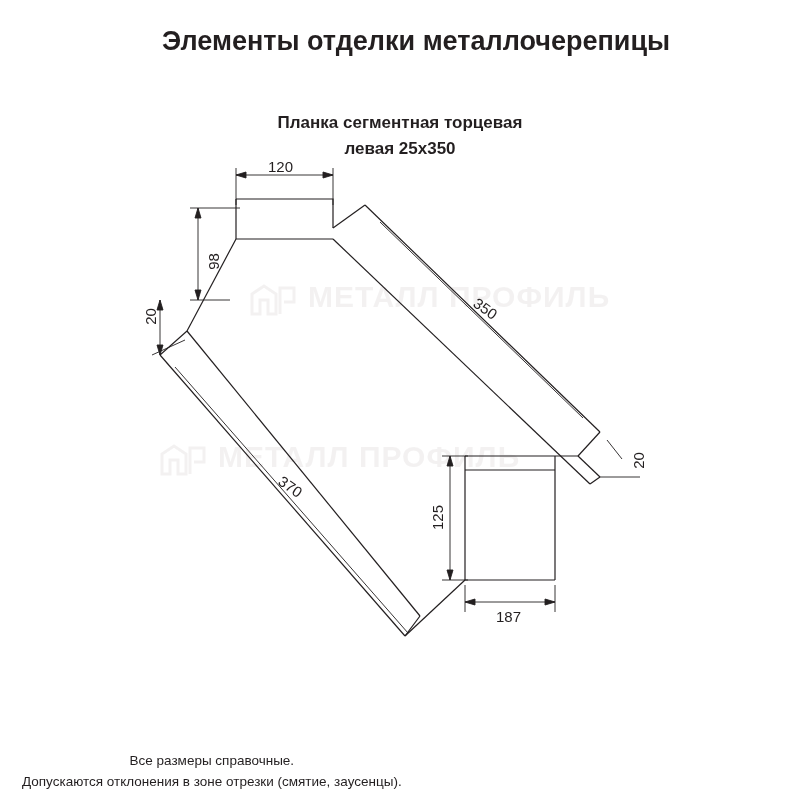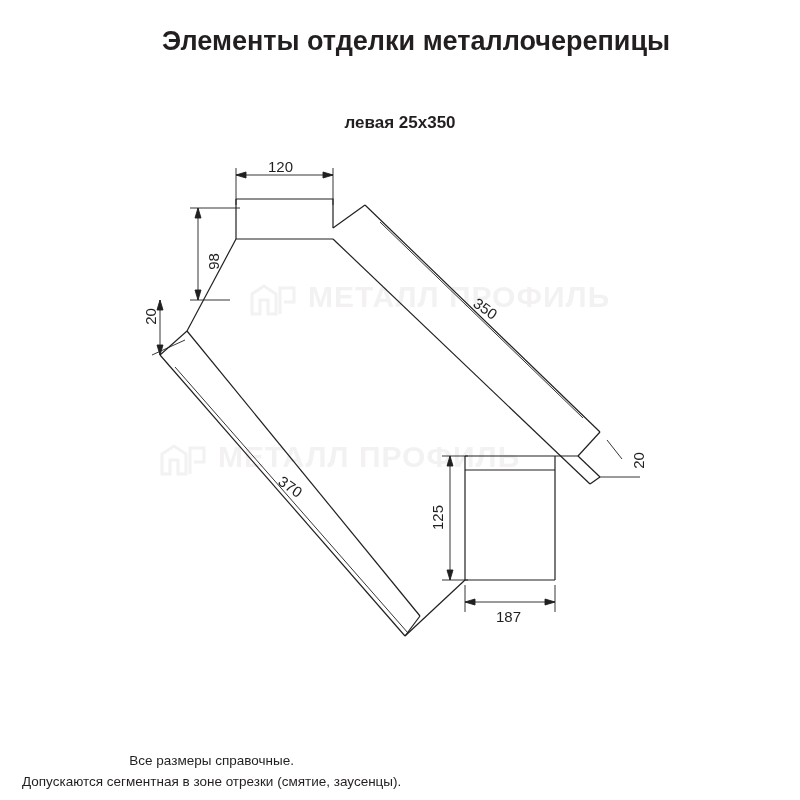--- a/index.html
+++ b/index.html
@@ -94,20 +94,21 @@
   }
 </style>
 </head>
 <body>
 
 <div class="page">
 
   <div class="title">Элементы отделки металлочерепицы</div>
 
   <div class="subtitle">
+    <span>Планка сегментная торцевая</span>
     <span class="line2">левая 25x350</span>
   </div>
 
   <div class="wm" style="left:250px; top:280px;">
     <span class="wm-logo">
       <svg width="48" height="34" viewBox="0 0 48 34">
         <path d="M2 30 L2 10 L14 2 L26 10 L26 30 L18 30 L18 16 L10 16 L10 30 Z" fill="none" stroke="#d8d4d4" stroke-width="3"></path>
         <path d="M30 30 L30 4 L44 4 L44 18 L34 18" fill="none" stroke="#d8d4d4" stroke-width="3"></path>
       </svg>
     </span><span class="wm-text">МЕТАЛЛ ПРОФИЛЬ</span>
@@ -203,16 +204,16 @@
   <div class="dim-label rot90" style="left:205px; top:253px;">98</div>
   <div class="dim-label rot90" style="left:142px; top:308px;">20</div>
   <div class="dim-label rot-diag2" style="left:473px; top:300px;">350</div>
   <div class="dim-label rot-diag2" style="left:278px; top:478px;">370</div>
   <div class="dim-label rot90" style="left:630px; top:452px;">20</div>
   <div class="dim-label rot90" style="left:425px; top:509px;">125</div>
   <div class="dim-label" style="left:496px; top:608px;">187</div>
 
   <div class="footer">
     <div>Все размеры справочные.</div>
-    <div>Допускаются сегментная в зоне отрезки (смятие, заусенцы).</div>
+    <div>Допускаются отклонения в зоне отрезки (смятие, заусенцы).</div>
   </div>
 
 </div>
 
 </body></html>

